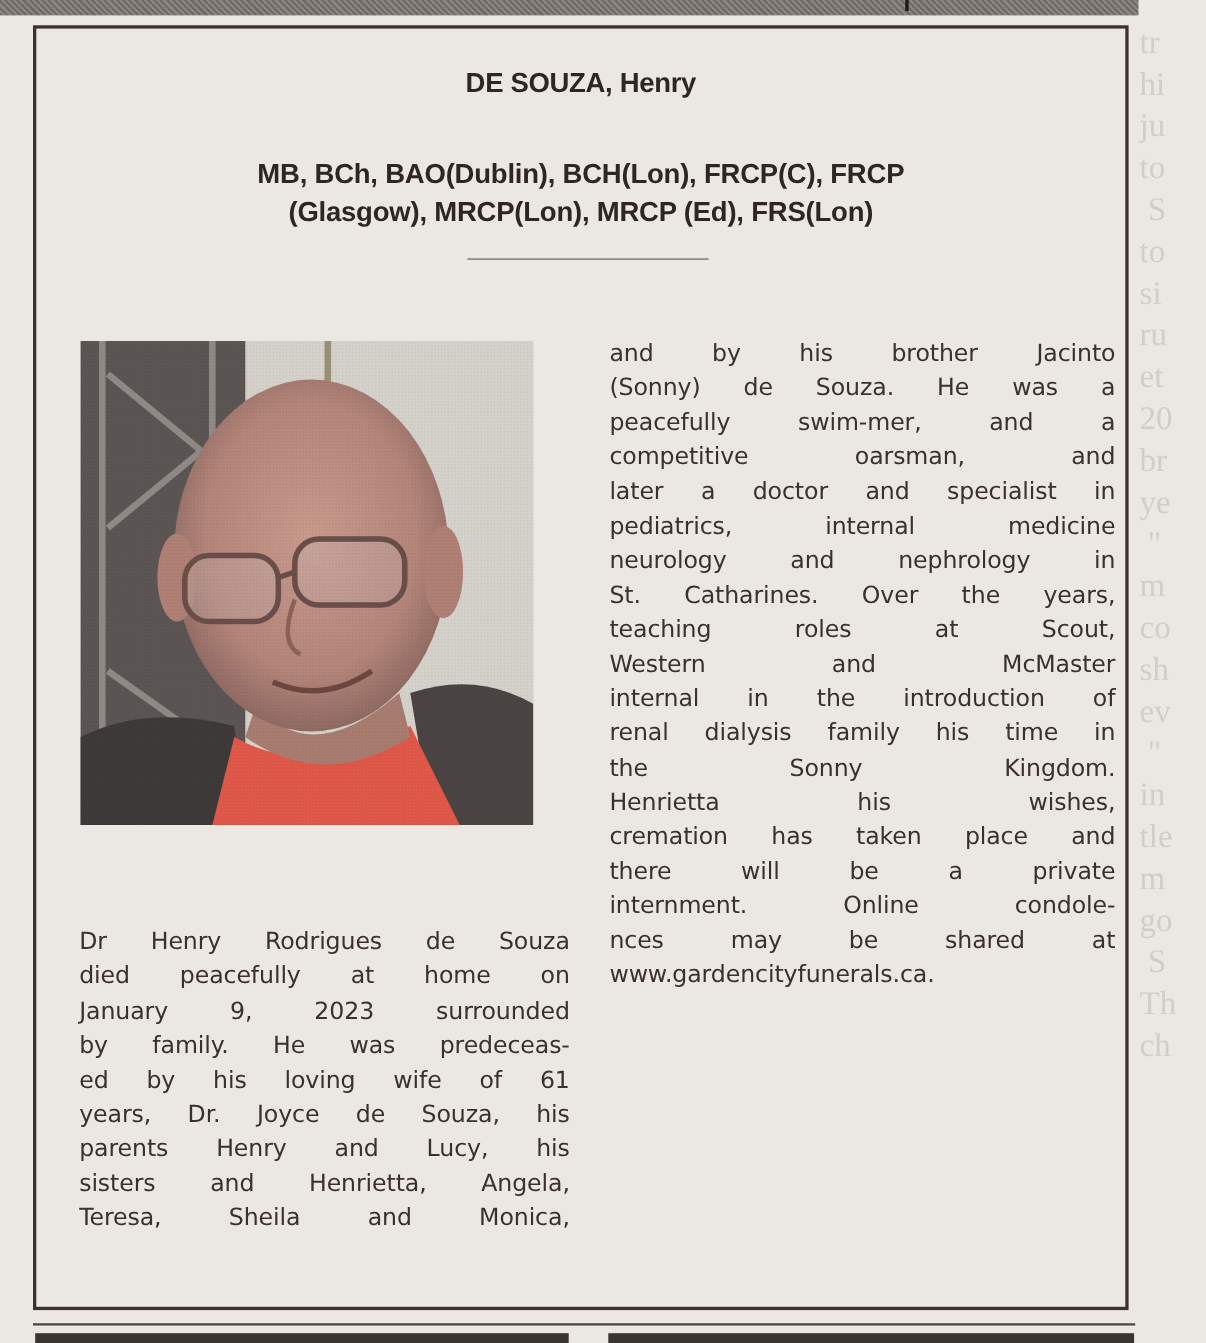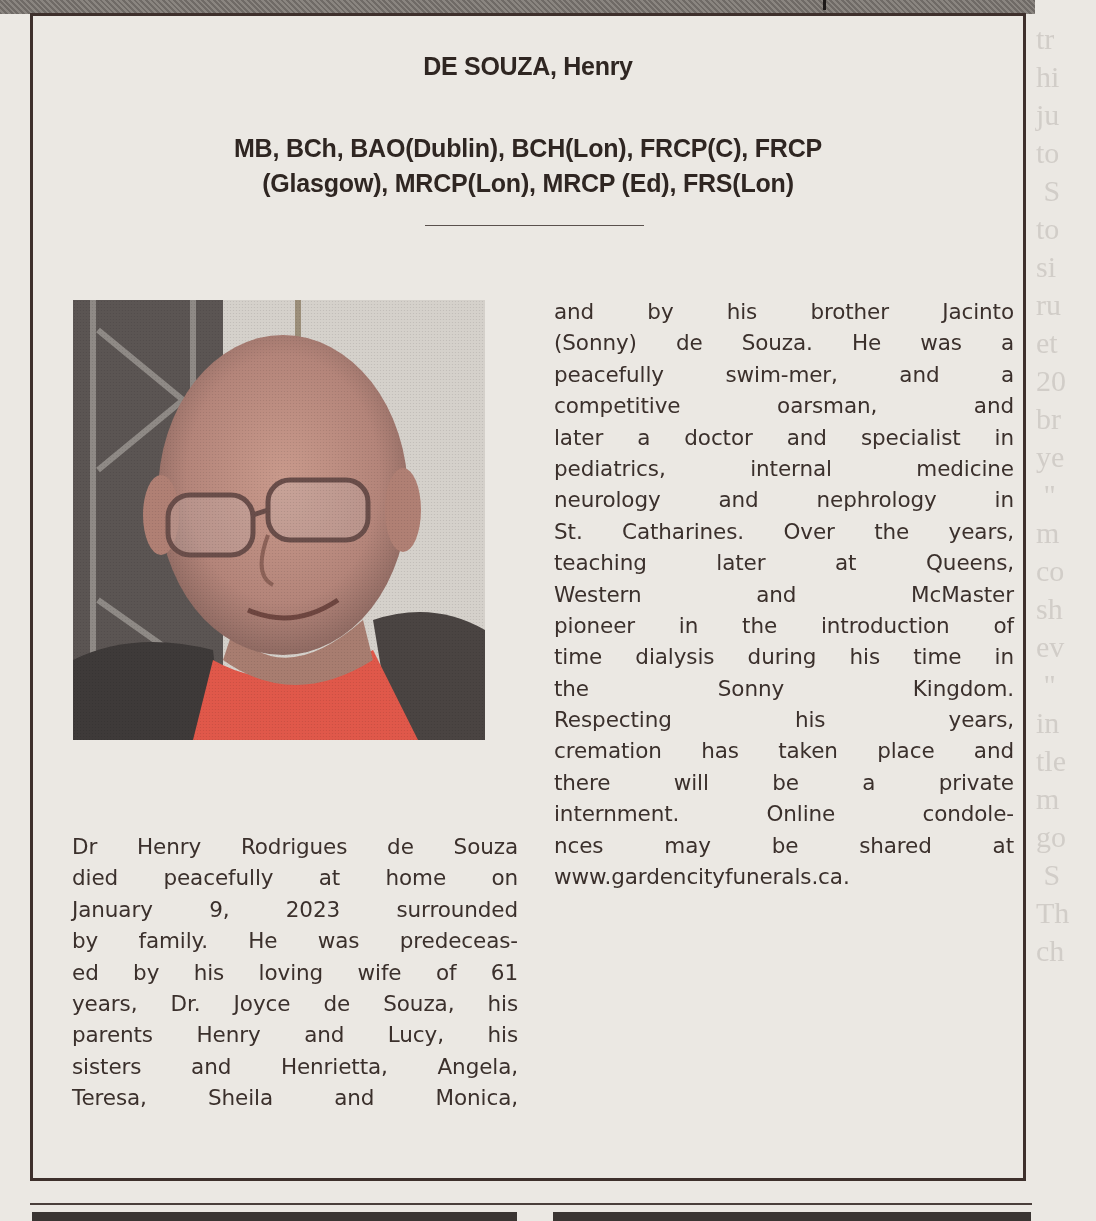--- a/index.html
+++ b/index.html
@@ -13,21 +13,21 @@
     position:absolute; left:0; top:0; width:1035px; height:14px;
     background:repeating-linear-gradient(45deg,#6f6a66 0 2px,#8a8580 2px 4px);
   }
   .top-tick { position:absolute; left:823px; top:0; width:3px; height:10px; background:#1c1818; }
   .bleed {
     position:absolute; color:rgba(120,110,105,0.22);
     font-family:"Liberation Serif", serif; font-size:30px; line-height:38px;
     white-space:pre; pointer-events:none;
   }
   .box {
-    position:absolute; left:30px; top:13px; width:996px; height:1168px;
+    position:absolute; left:30px; top:23px; width:996px; height:1168px;
     border:3px solid #3e302c; box-sizing:border-box;
   }
   .title {
     position:absolute; left:0; right:0; top:36px; text-align:center;
     font-family:"Liberation Sans", sans-serif; font-weight:bold;
     font-size:25px; letter-spacing:-0.3px; color:#2f2622;
   }
   .creds {
     position:absolute; left:60px; right:60px; top:115px; text-align:center;
     font-family:"Liberation Sans", sans-serif; font-weight:bold;
@@ -136,26 +136,26 @@
 
   <div class="body-text col-right">
     <span class="line" style="word-spacing: 0px;">and by his brother Jacinto</span>
     <span class="line" style="word-spacing: 0px;">(Sonny) de Souza. He was a</span>
     <span class="line" style="word-spacing: 0px;">peacefully swim-mer, and a</span>
     <span class="line" style="word-spacing: 0px;">competitive oarsman, and</span>
     <span class="line" style="word-spacing: 0px;">later a doctor and specialist in</span>
     <span class="line" style="word-spacing: 0px;">pediatrics, internal medicine</span>
     <span class="line" style="word-spacing: 0px;">neurology and nephrology in</span>
     <span class="line" style="word-spacing: 0px;">St. Catharines. Over the years,</span>
-    <span class="line" style="word-spacing: 0px;">teaching later at Queens,</span>
+    <span class="line" style="word-spacing: 0px;">teaching roles at Scout,</span>
     <span class="line" style="word-spacing: 0px;">Western and McMaster</span>
-    <span class="line" style="word-spacing: 0px;">pioneer in the introduction of</span>
-    <span class="line" style="word-spacing: 0px;">time dialysis during his time in</span>
+    <span class="line" style="word-spacing: 0px;">internal in the introduction of</span>
+    <span class="line" style="word-spacing: 0px;">renal dialysis family his time in</span>
     <span class="line" style="word-spacing: 0px;">the Sonny Kingdom.</span>
-    <span class="line" style="word-spacing: 0px;">Respecting his years,</span>
+    <span class="line" style="word-spacing: 0px;">Henrietta his wishes,</span>
     <span class="line" style="word-spacing: 0px;">cremation has taken place and</span>
     <span class="line" style="word-spacing: 0px;">there will be a private</span>
     <span class="line" style="word-spacing: 0px;">internment. Online condole-</span>
     <span class="line" style="word-spacing: 0px;">nces may be shared at</span>
     <span class="line last">www.gardencityfunerals.ca.</span>
   </div>
 
   <div class="body-text col-left">
     <span class="line" style="word-spacing: 0px;">Dr Henry Rodrigues de Souza</span>
     <span class="line" style="word-spacing: 0px;">died peacefully at home on</span>

